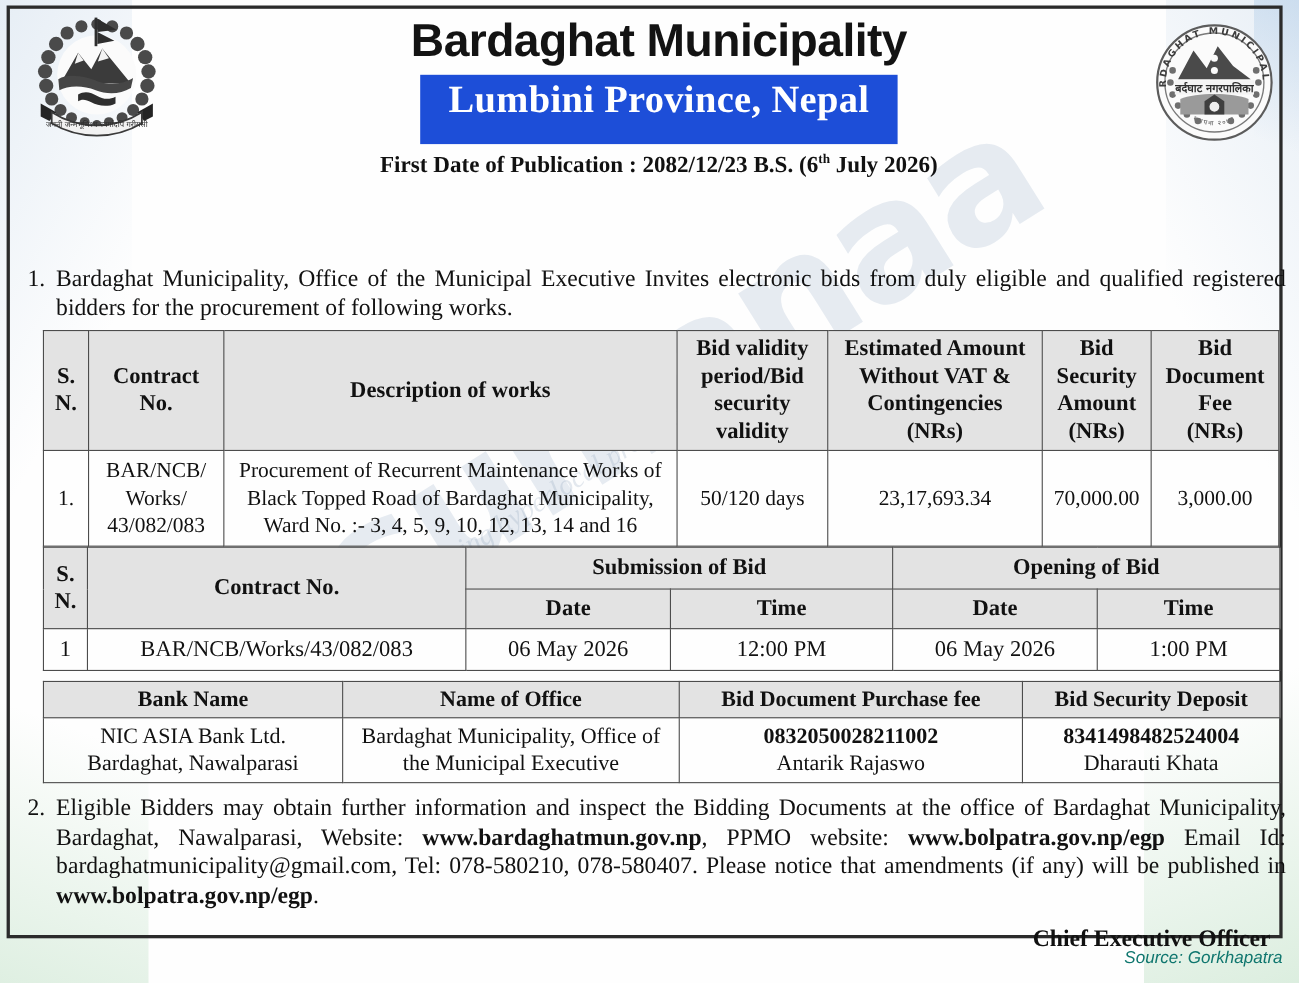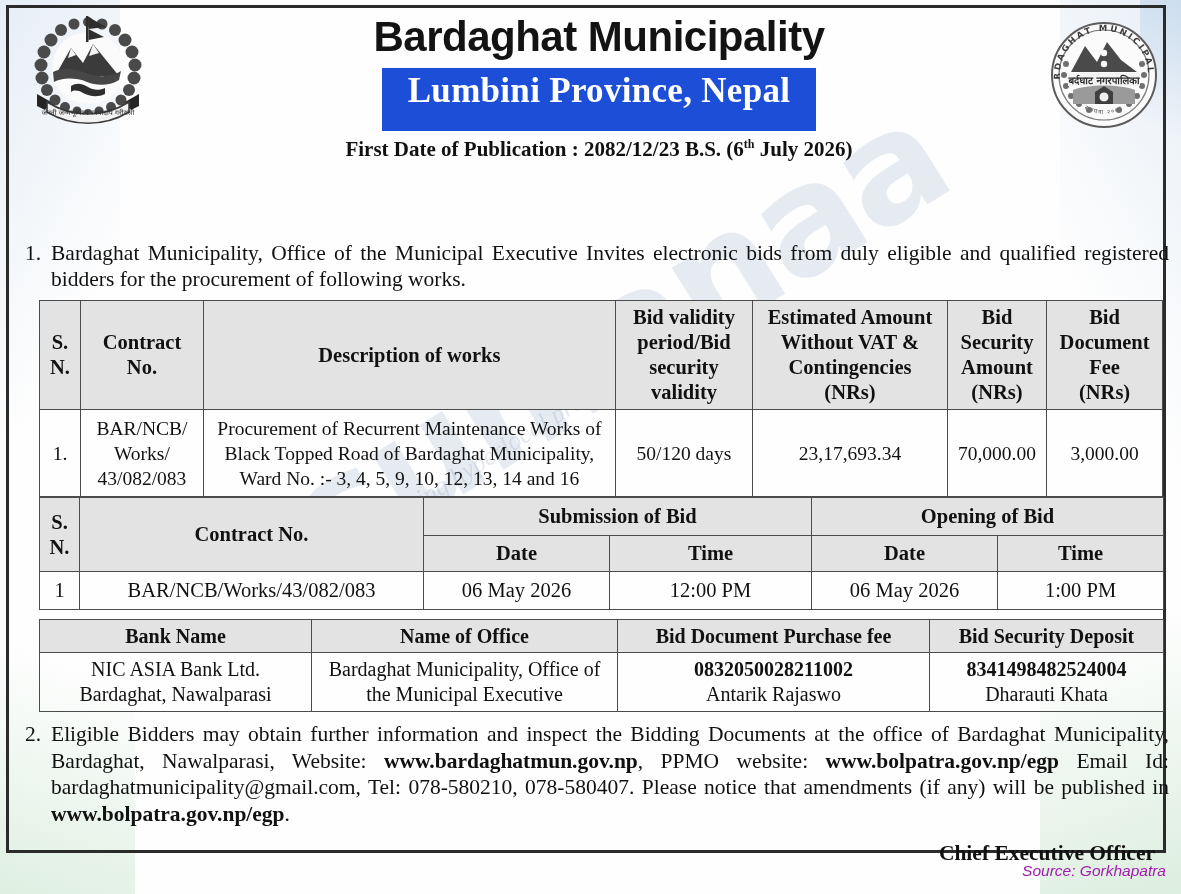--- a/index.html
+++ b/index.html
@@ -168,21 +168,21 @@
   .ceo{
     text-align:right;
     font-weight:bold;font-size:21.5px;line-height:26px;
     margin-top:13px;padding-right:14px;
   }
 
   .source{
     position:absolute;left:0;top:862px;width:1166px;
     text-align:right;
     font-family:"Liberation Sans", sans-serif;
-    font-style:italic;font-size:15.5px;color:#a21caf;
+    font-style:italic;font-size:15.5px;color:#0f766e;
   }
 </style>
 </head>
 <body>
 
 <div class="page">
 
   <div class="wash wash-blue-l"></div>
   <div class="wash wash-blue-r"></div>
   <div class="wash wash-tri-c"></div>

